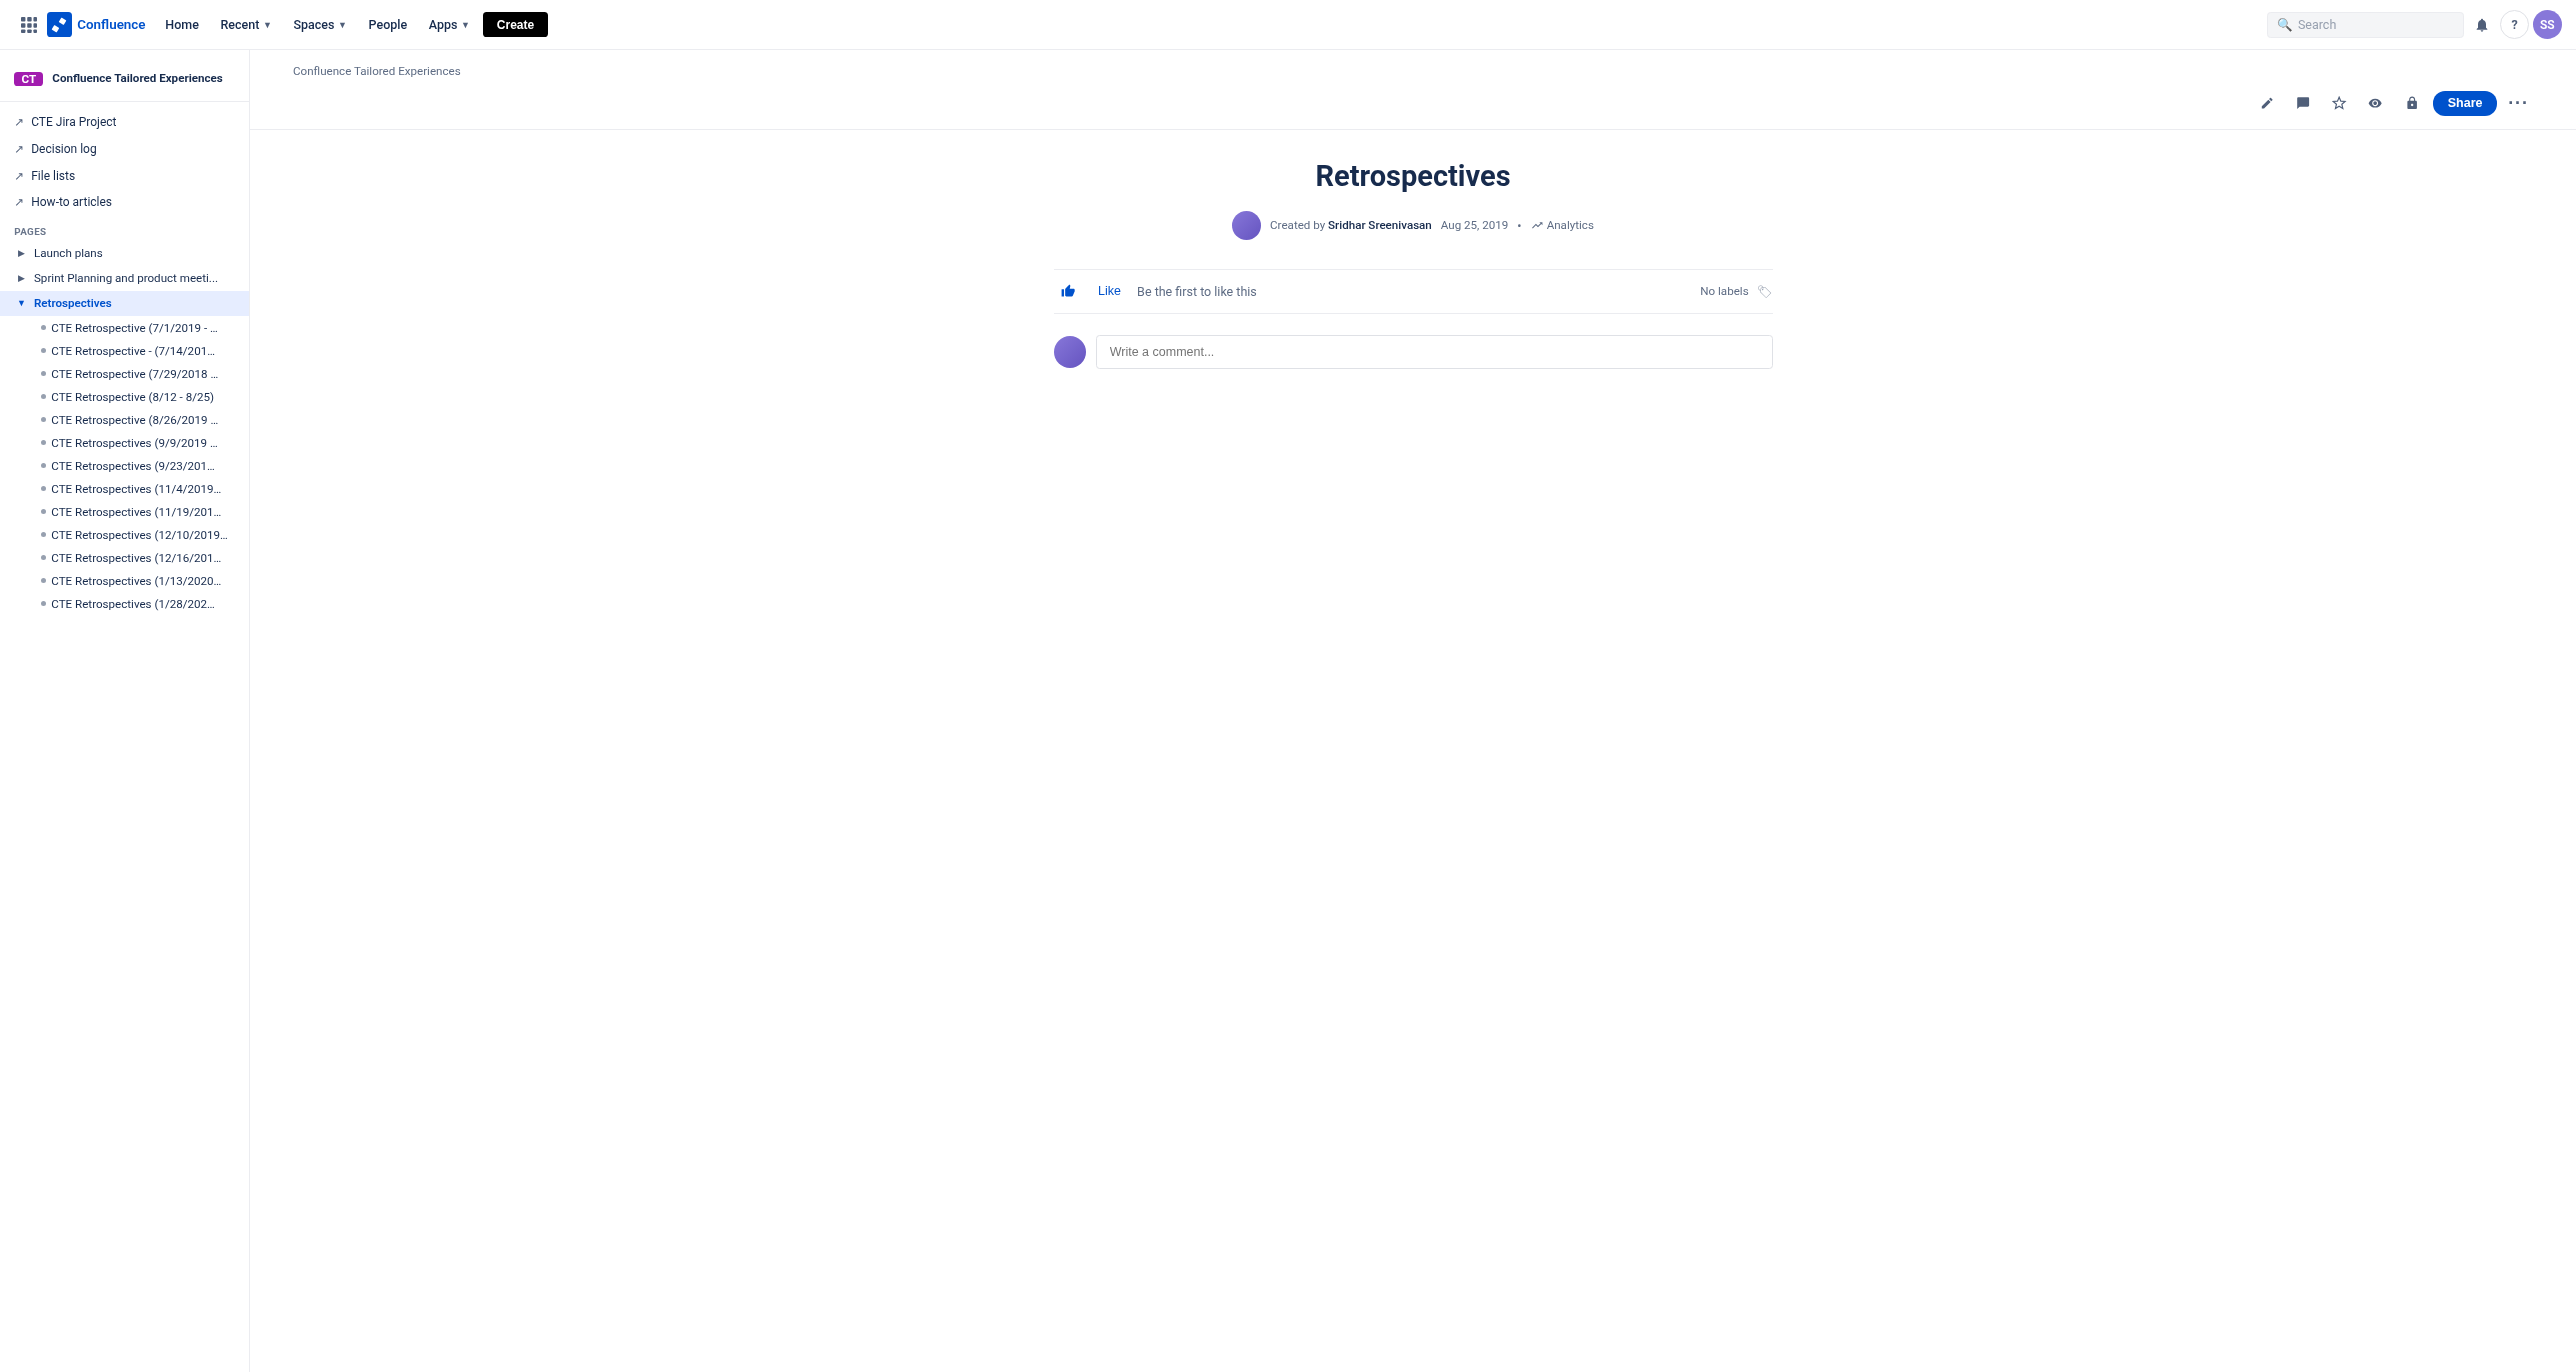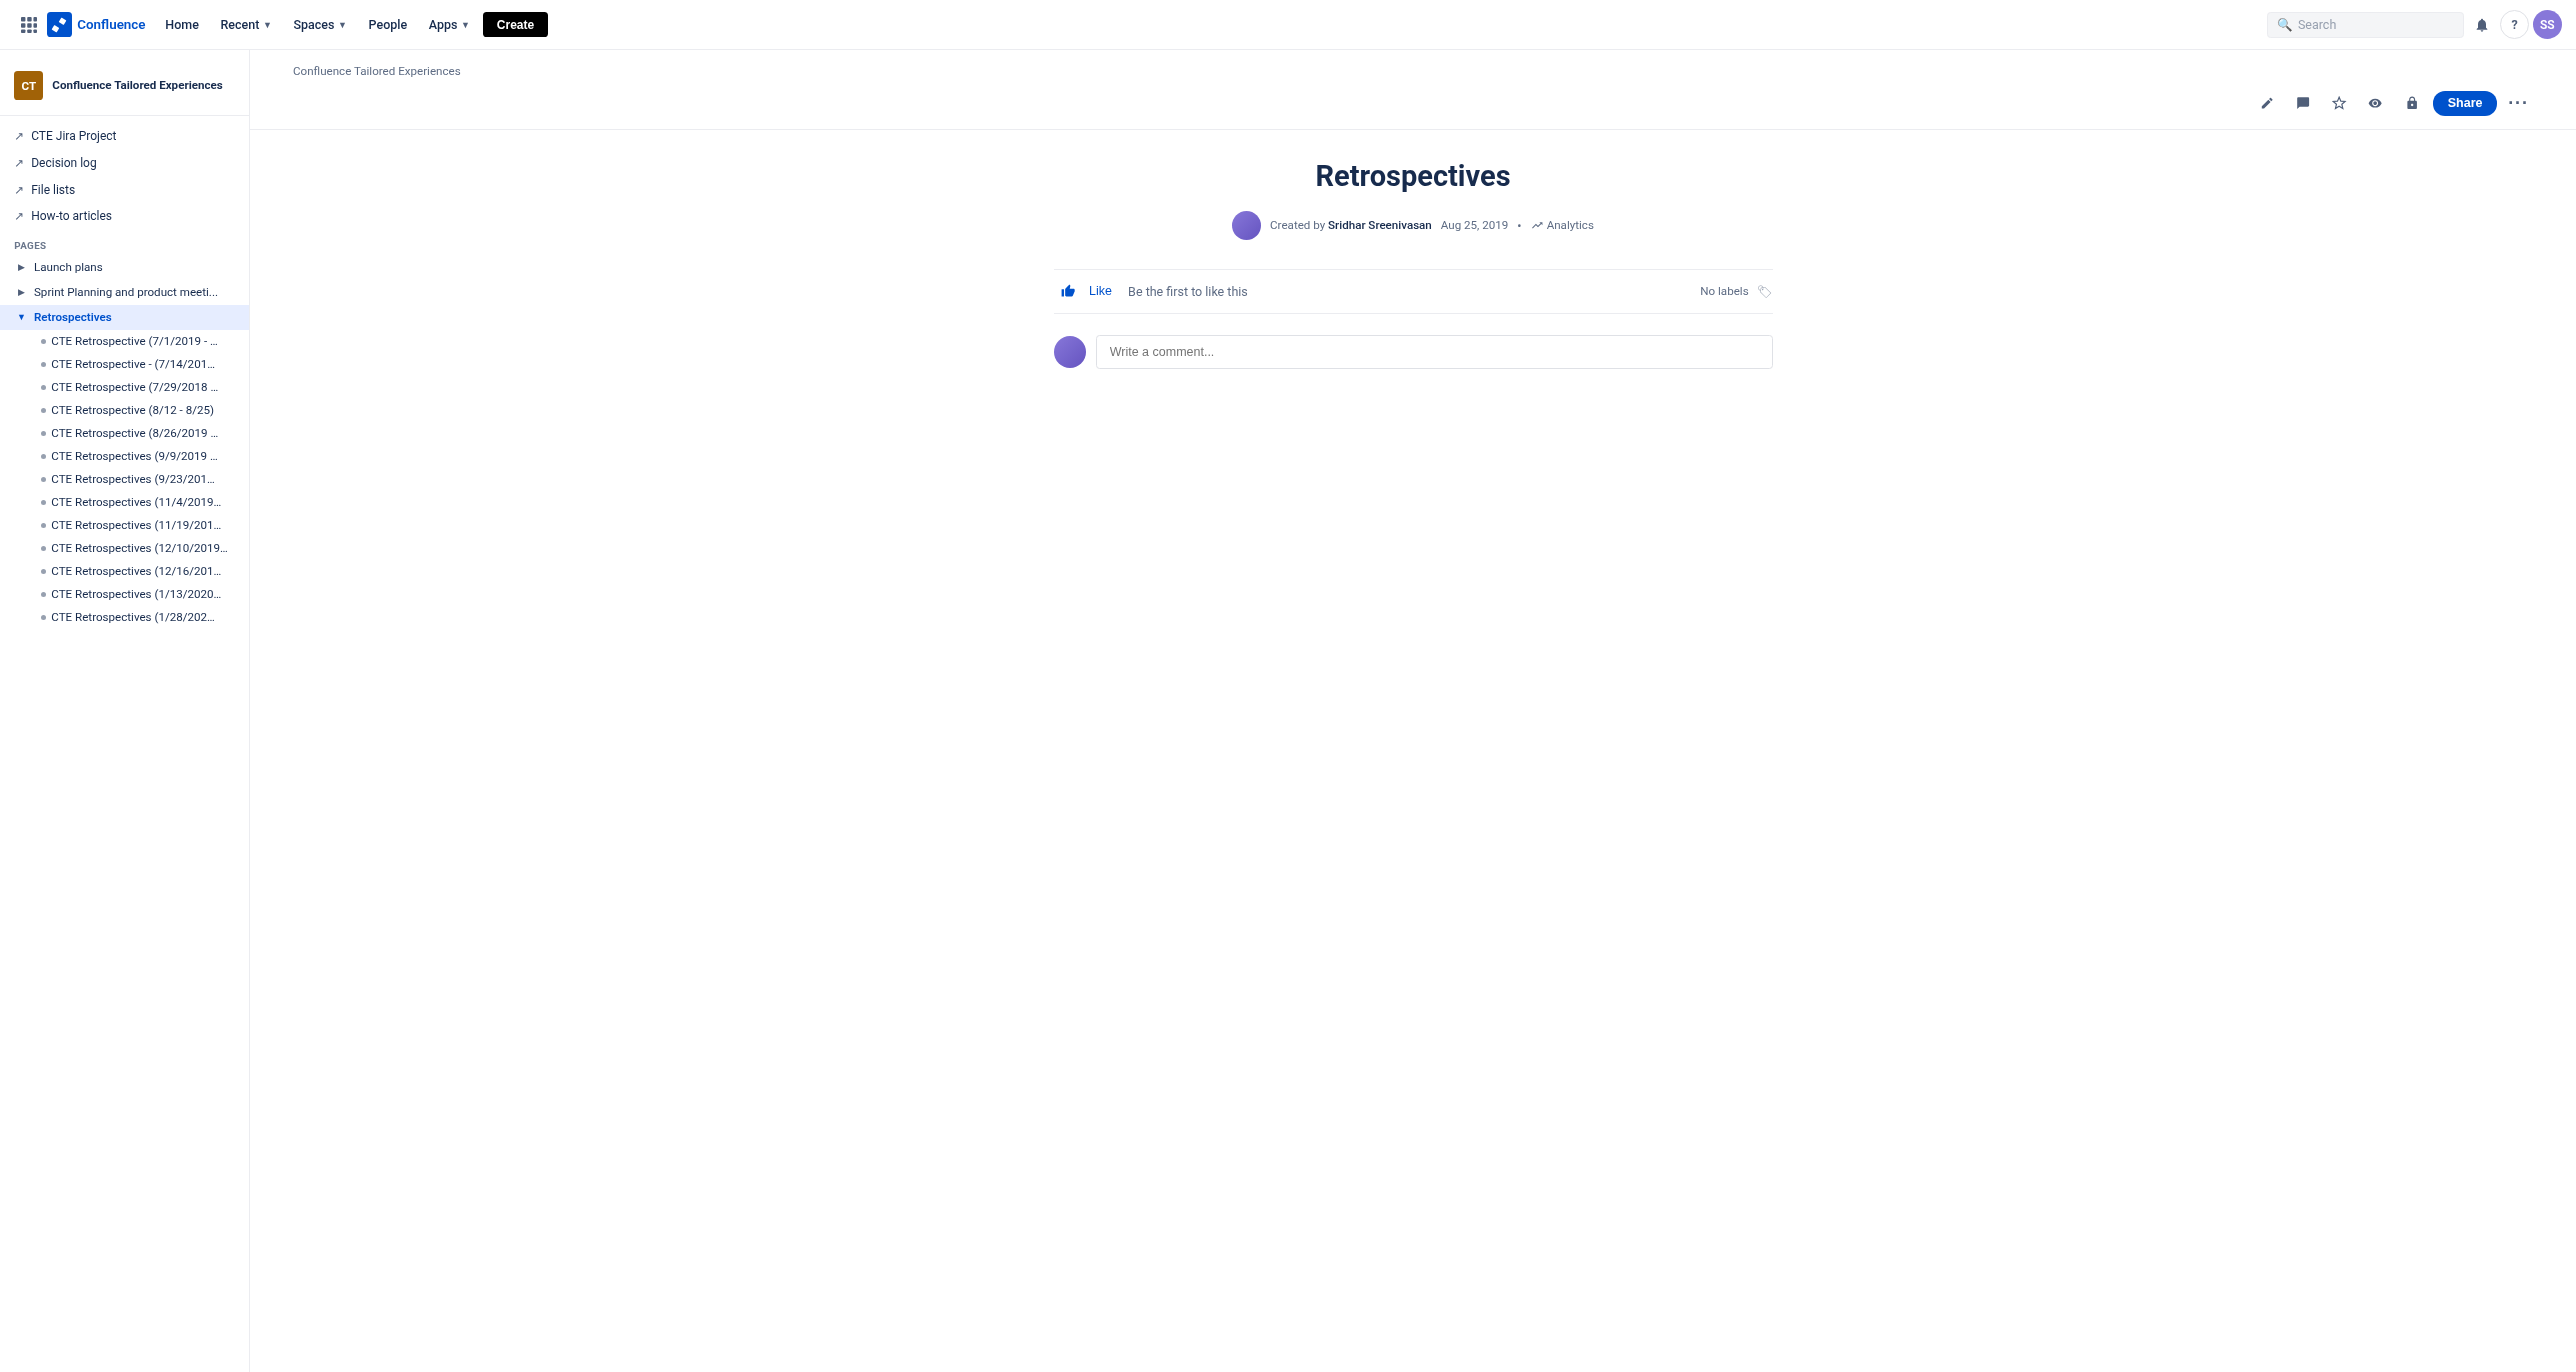--- a/index.html
+++ b/index.html
@@ -113,22 +113,22 @@
       overflow-y: auto;
       background: #fff;
       padding: 14.3px 0;
     }
     .sidebar-space-header {
       display: flex; align-items: center; gap: 9px;
       padding: 7.2px 14.3px;
       margin-bottom: 7.2px;
     }
     .sidebar-space-icon {
-      width: 29px; height: 29px;
-      background: #a16207;
+      width: 29px; height: 14px;
+      background: #a21caf;
       border-radius: 3.6px;
       display: flex; align-items: center; justify-content: center;
       color: white;
       font-size: 11.6px;
       font-weight: 700;
     }
     .sidebar-space-name {
       font-size: 11.6px;
       font-weight: 700;
       color: #172b4d;
@@ -255,21 +255,21 @@
       font-size: 11.6px;
     }
     .like-section {
       display: flex; align-items: center; gap: 9px;
       padding: 14.3px 0;
       border-top: 0.9px solid #ebecf0;
       border-bottom: 0.9px solid #ebecf0;
       margin-bottom: 14.3px;
     }
     .like-btn {
-      display: flex; align-items: flex-end; gap: 14px;
+      display: flex; align-items: flex-end; gap: 23px;
       cursor: pointer;
       border: none;
       background: transparent;
       color: #172b4d;
       font-size: 12.5px;
       font-weight: 500;
       padding: 3.6px 7.2px;
       border-radius: 3.6px;
     }
     .like-text { color: #5e6c84; font-size: 12.5px; }

